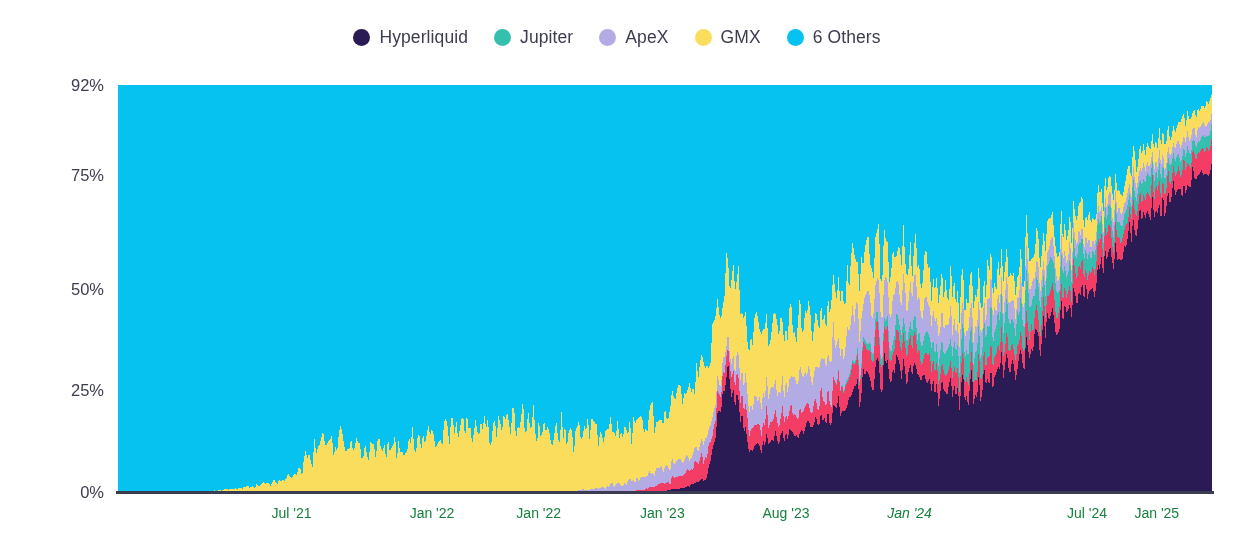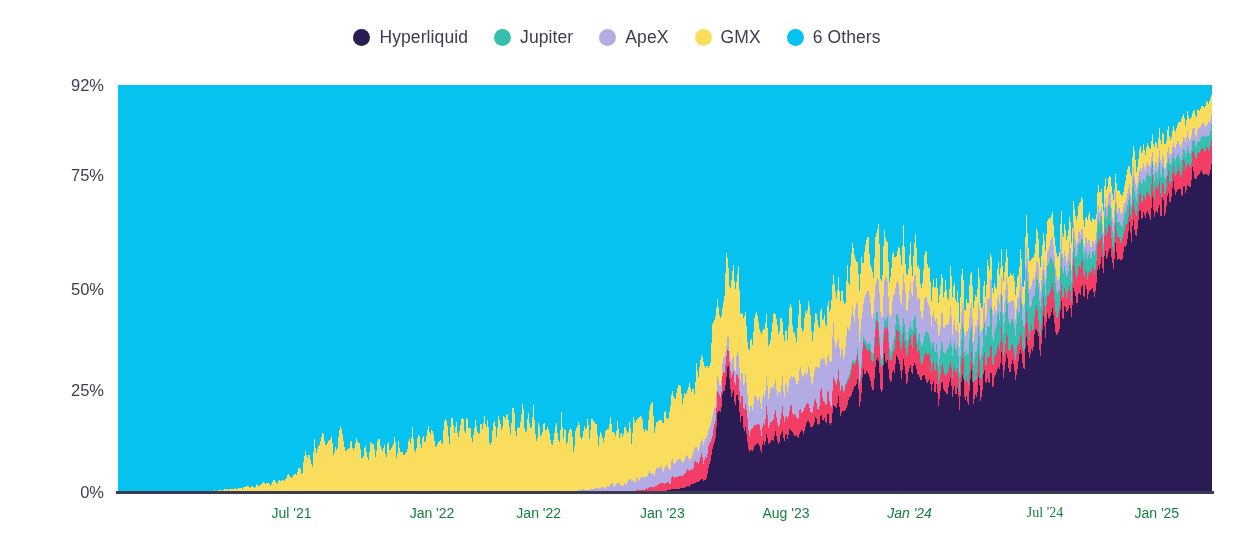--- a/index.html
+++ b/index.html
@@ -161,17 +161,17 @@
 
   <div id="axis-line-x"></div>
 
   <div id="x-axis">
       <div class="x-tick" style="left: 251.468px;">Jul '21</div>
       <div class="x-tick" style="left: 392px;">Jan '22</div>
       <div class="x-tick" style="left: 498.712px;">Jan '22</div>
       <div class="x-tick" style="left: 622.334px;">Jan '23</div>
       <div class="x-tick" style="left: 745.956px;">Aug '23</div>
       <div class="x-tick" style="left: 869.578px; font-style: italic;">Jan '24</div>
-      <div class="x-tick" style="left: 1005px; font-family: Liberation Serif, serif;">Jul '24</div>
+      <div class="x-tick" style="left: 1047px;">Jul '24</div>
       <div class="x-tick" style="left: 1116.82px;">Jan '25</div>
     </div>
 
 </div>
 
 </body></html>

